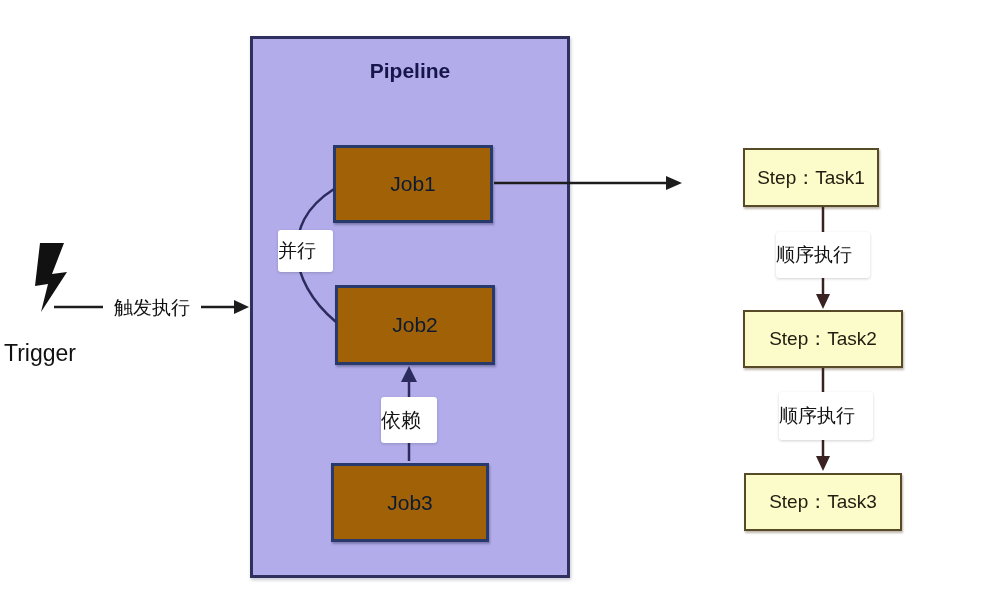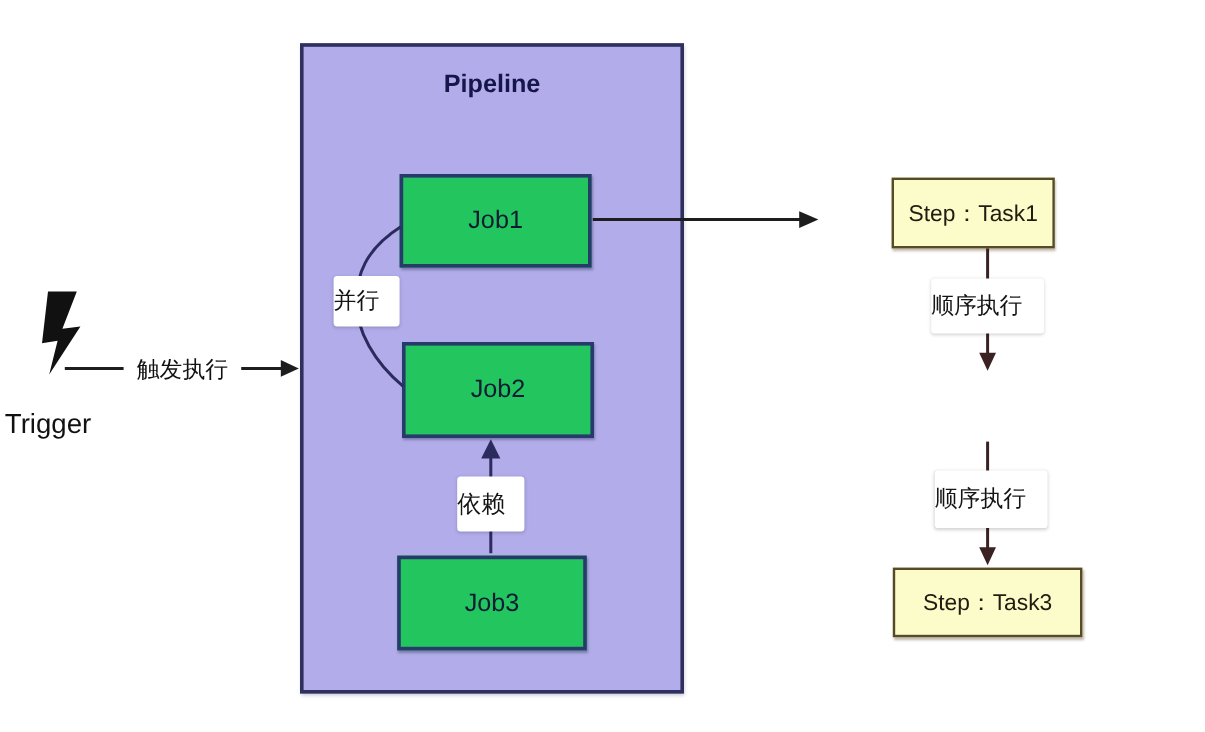--- a/index.html
+++ b/index.html
@@ -12,21 +12,21 @@
     background:#b2adea;border:3px solid #30305f;box-shadow:1px 2px 3px rgba(40,40,80,.25);}
   .panel-job{left:683px;top:38px;width:297px;height:540px;
     background:#f9b0b5;border:3px solid #45272b;box-shadow:1px 2px 3px rgba(60,30,30,.25);}
   .panel-title{position:absolute;top:20px;left:0;width:100%;text-align:center;
     font-weight:bold;font-size:21px;}
   .panel-pipeline .panel-title{color:#16164a;}
   .panel-job .panel-title{color:#2b1115;}
 
   
   .node{position:absolute;box-sizing:border-box;display:flex;align-items:center;justify-content:center;z-index:2;}
-  .node-job{background:#22c55e;border:3px solid #273a6b;color:#0c1b33;font-size:21px;
+  .node-job{background:#a16207;border:3px solid #273a6b;color:#0c1b33;font-size:21px;
     box-shadow:1px 2px 2px rgba(30,30,70,.35);}
   .node-step{background:#fbfcc9;border:2.5px solid #564a27;color:#201c10;font-size:19px;
     box-shadow:1px 2px 2px rgba(70,50,20,.35);}
   .job1{left:333px;top:145px;width:160px;height:78px;}
   .job2{left:335px;top:285px;width:160px;height:80px;}
   .job3{left:331px;top:463px;width:158px;height:79px;}
   .step1{left:743px;top:148px;width:136px;height:59px;}
   .step2{left:743px;top:310px;width:160px;height:58px;}
   .step3{left:744px;top:473px;width:158px;height:58px;}
 
@@ -65,20 +65,23 @@
   <div class="node node-job job2">
     <span>Job2</span>
   </div>
   <div class="node node-job job3">
     <span>Job3</span>
   </div>
 
   <div class="node node-step step1">
     <span>Step：Task1</span>
   </div>
+  <div class="node node-step step2">
+    <span>Step：Task2</span>
+  </div>
   <div class="node node-step step3">
     <span>Step：Task3</span>
   </div>
 
   <svg class="overlay" viewBox="0 0 1004 610" xmlns="http://www.w3.org/2000/svg">
 
     <polygon points="40,243 64,243 52,274 67,272 41,312 48,284 35,286" fill="#111111"></polygon>
 
     <line x1="54" y1="307" x2="103" y2="307" stroke="#1d1d1d" stroke-width="2.5"></line>
     <line x1="201" y1="307" x2="237" y2="307" stroke="#1d1d1d" stroke-width="2.5"></line>

